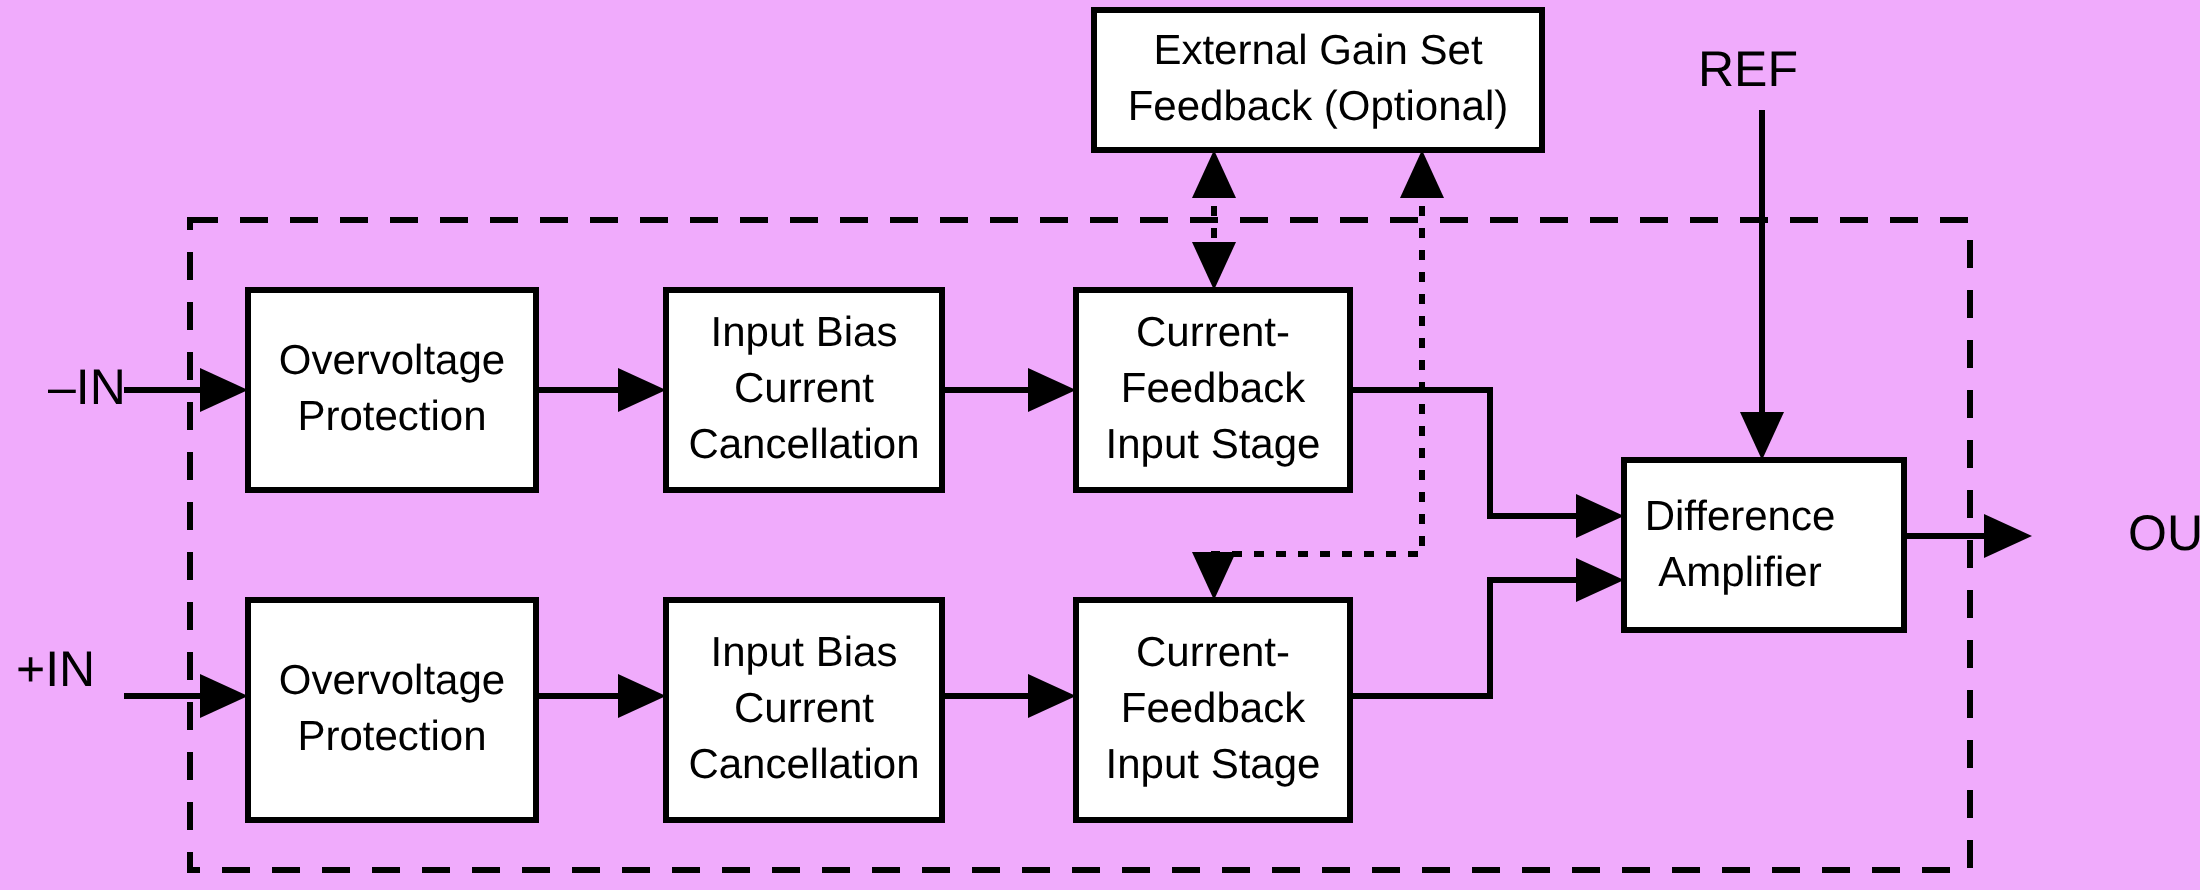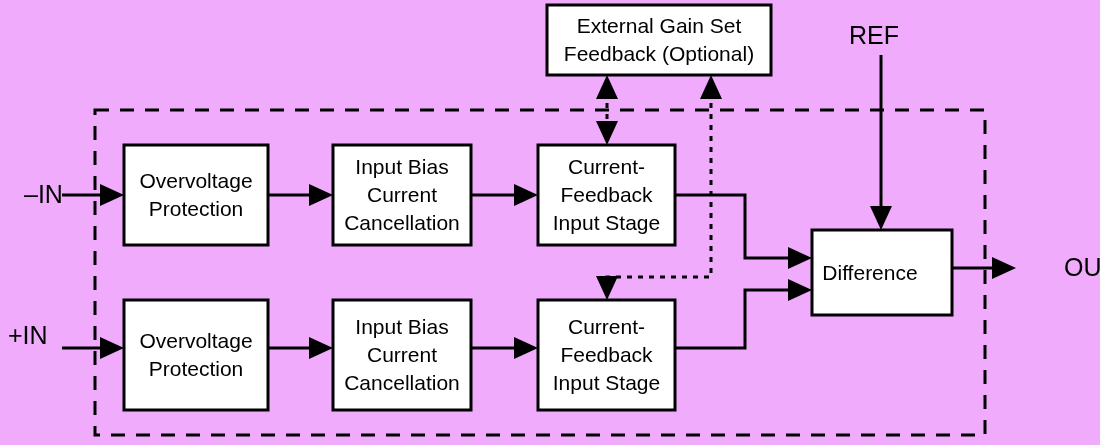--- a/index.html
+++ b/index.html
@@ -167,20 +167,21 @@
   </div>
 
   <div class="blk-label" style="left:538px; top:300px; width:137px; height:110px;">
     <span>Current-</span>
     <span>Feedback</span>
     <span>Input Stage</span>
   </div>
 
   <div class="blk-label" style="left:812px; top:230px; width:116px; height:85px;">
     <span>Difference</span>
+    <span>Amplifier</span>
   </div>
 
   <div class="port-label" style="left:24px; top:182px;">–IN</div>
   <div class="port-label" style="left:8px; top:323px;">+IN</div>
   <div class="port-label" style="left:849px; top:23px;">REF</div>
   <div class="port-label" style="left:1064px; top:255px;">OUT</div>
 
 </div>
 
 </body></html>

